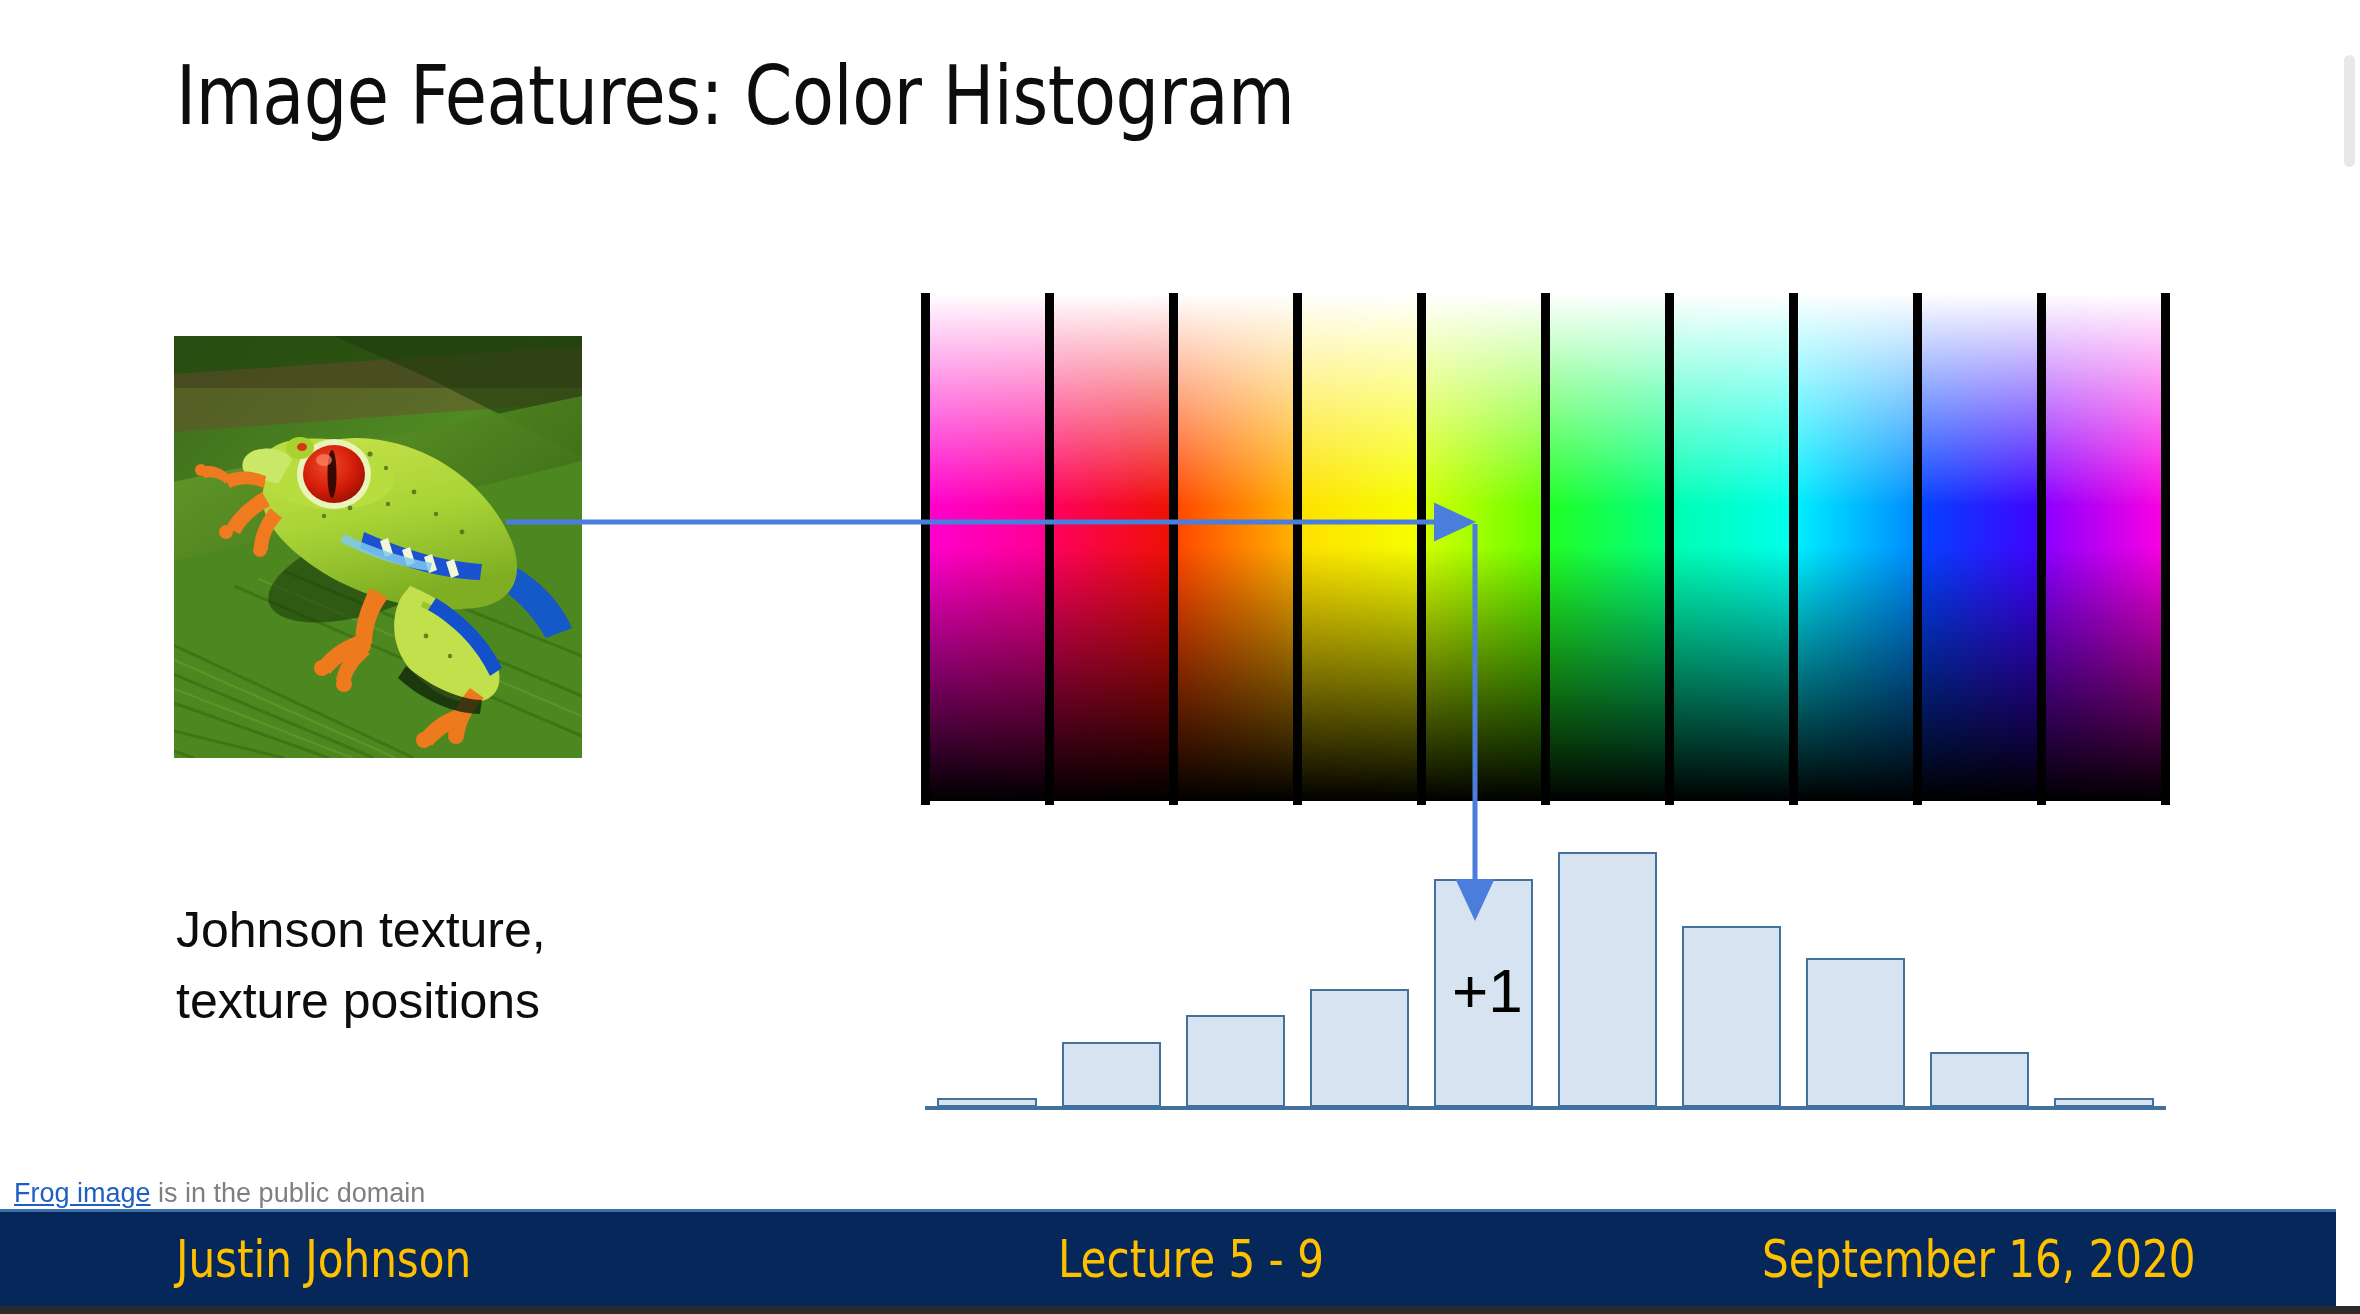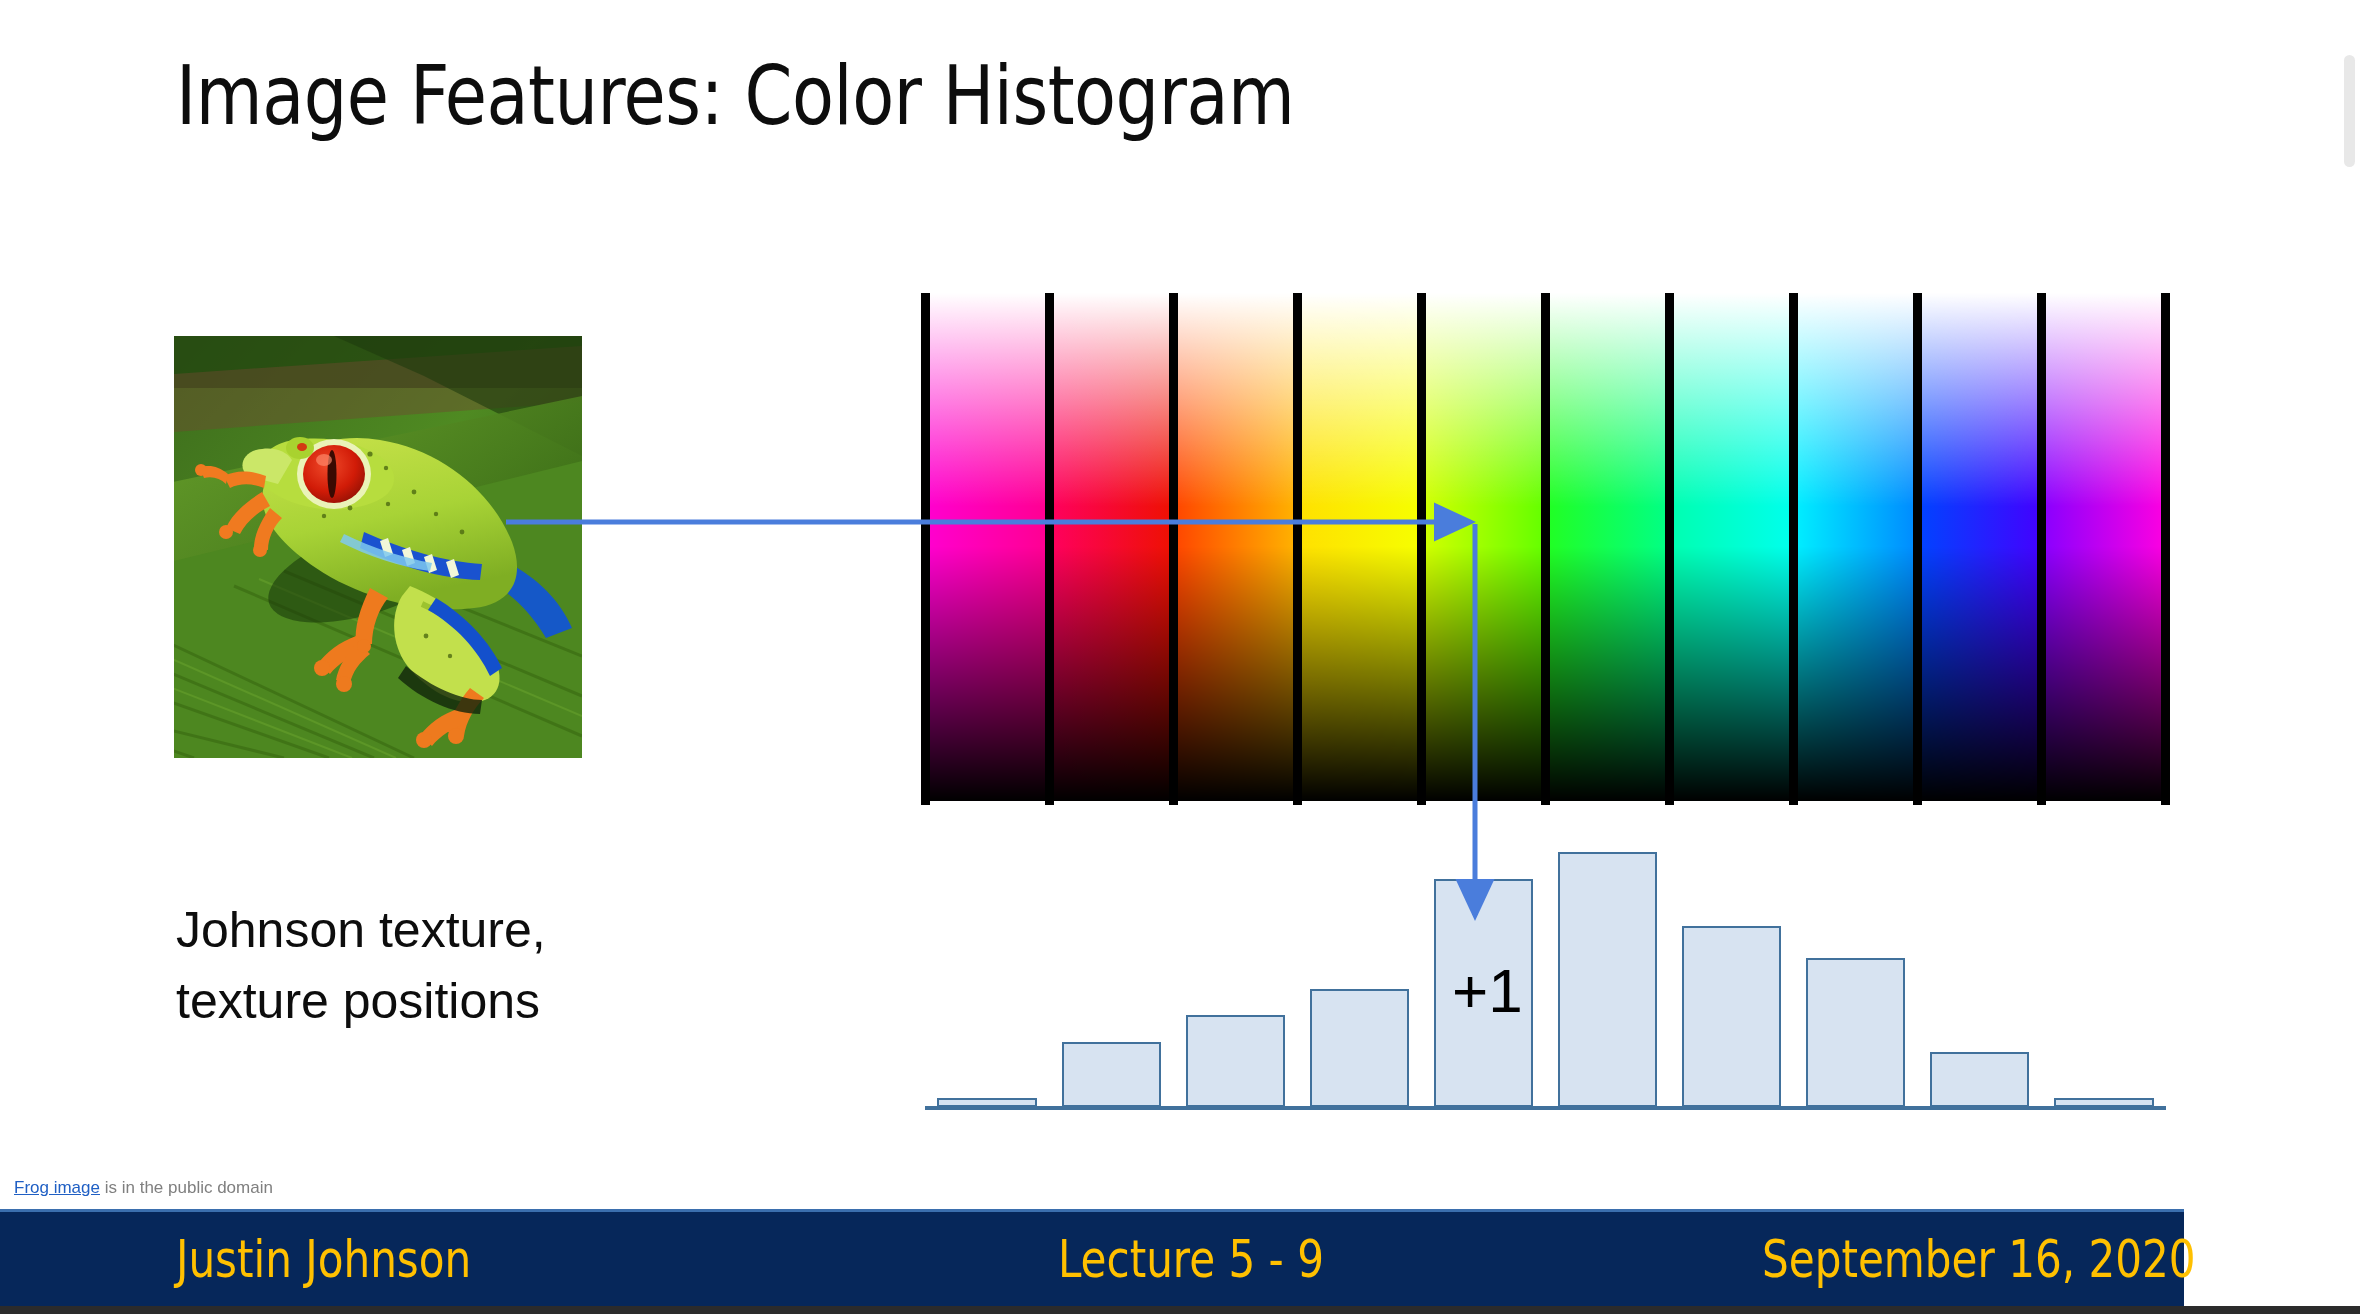--- a/index.html
+++ b/index.html
@@ -117,34 +117,34 @@
     font-size: 62px;
     color: #000000;
     font-weight: 400;
   }
 
   
   #attribution {
     position: absolute;
     left: 14px;
     top: 1178px;
-    font-size: 17px;
+    font-size: 27px;
     color: #7f7f7f;
   }
   #attribution a {
     color: #1f5fc4;
     text-decoration: underline;
   }
 
   
   #footer {
     position: absolute;
     left: 0;
     bottom: 8px;
-    width: 2184px;
+    width: 2360px;
     height: 94px;
     background: #06275a;
     border-top: 3px solid #3b6fae;
   }
   #footer .ftxt {
     position: absolute;
     top: 50%;
     transform: translateY(-50%) scaleX(0.9);
     transform-origin: left center;
     color: #ffc000;

